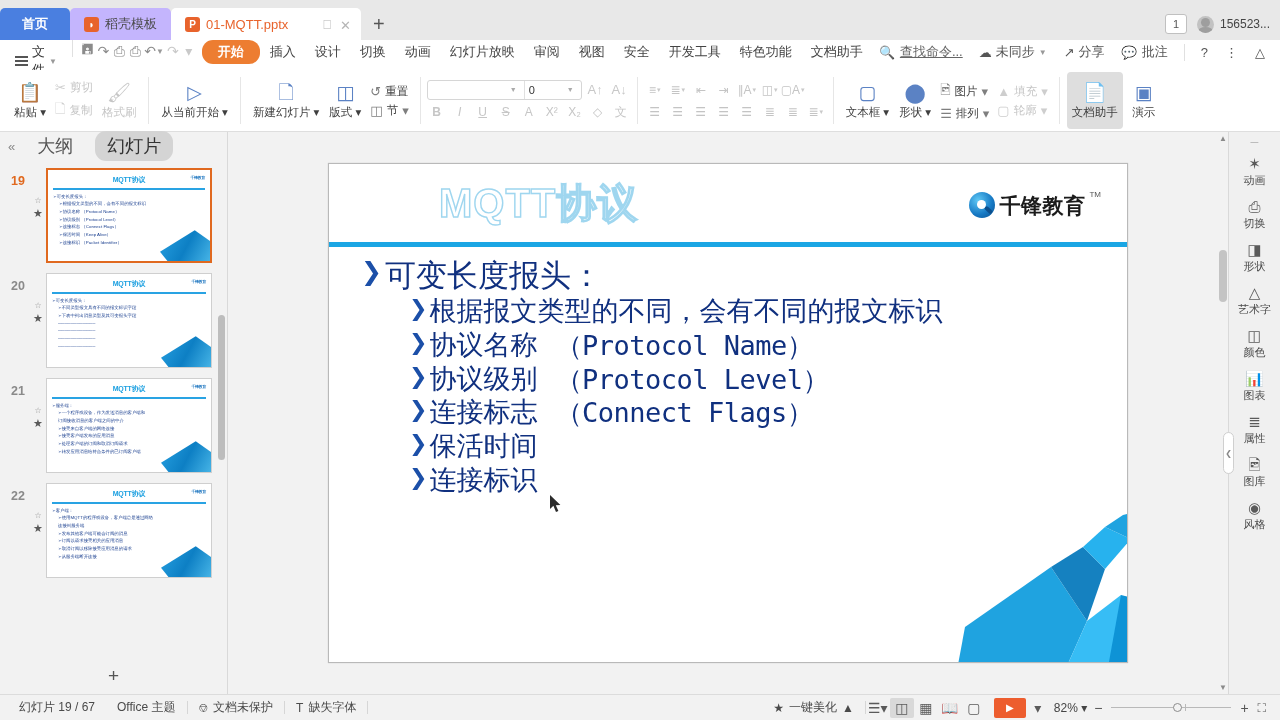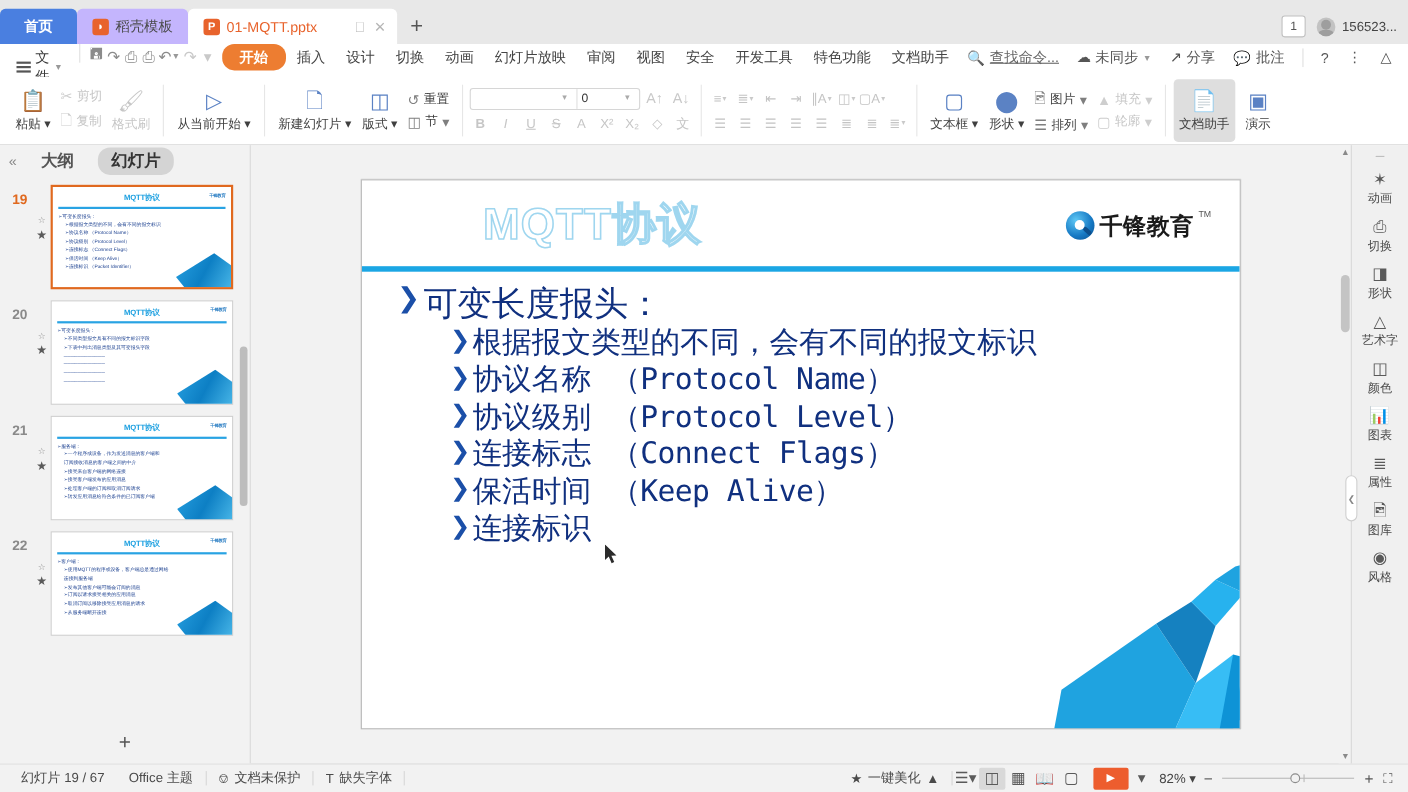--- a/index.html
+++ b/index.html
@@ -107,21 +107,21 @@
   .bigbtn.sel { background:#dedede; border-radius:4px; }
 
   
   .main { flex:1; display:flex; min-height:0; background:#f2f2f2; }
 
   
   .lpane { width:228px; flex:none; display:flex; flex-direction:column; background:#f2f2f2;
            border-right:1px solid #d9d9d9; position:relative; }
   .lhead { height:28px; display:flex; align-items:center; gap:10px; padding:0 8px; }
   .collapse { color:#888; font-size:13px; cursor:pointer; }
-  .lhtab { font-size:15px; color:#555; padding:3px 12px; border-radius:11px; cursor:pointer;font-weight:bold; }
+  .lhtab { font-size:18px; color:#555; padding:3px 12px; border-radius:11px; cursor:pointer; }
   .lhtab.act { background:#d4d4d4; color:#333; }
   .thumbs { flex:1; overflow:hidden; position:relative; padding-top:2px; }
   .thumbrow { display:flex; align-items:flex-start; padding:6px 10px 4px 4px; }
   .tnum { width:26px; text-align:right; padding-right:5px; font-size:12.5px;
           color:#8a8a8a; font-weight:bold; padding-top:6px; flex:none;}
   .thumbrow.sel .tnum { color:#e0691f; }
   .tmeta { width:16px; display:flex; flex-direction:column; align-items:center;
            gap:2px; padding-top:28px; flex:none; }
   .star { font-size:11px; color:#5a5a5a; }
   .anim { font-size:8px; color:#8e8e8e; }
@@ -613,21 +613,20 @@
           <div class="bl lvl2">
             <span class="arw">❯</span>
             <span>连接标志</span>
             <span class="gapl"></span>
             <span class="en">（Connect Flags）</span>
           </div>
           <div class="bl lvl2">
             <span class="arw">❯</span>
             <span>保活时间</span>
             <span class="gapl"></span>
-            <span class="en">（Keep Alive）</span>
           </div>
           <div class="bl lvl2">
             <span class="arw">❯</span>
             <span>连接标识</span>
             <span class="gapl"></span>
           </div>
         </div>
 
         <svg class="s-poly" viewBox="0 0 190 175">
           <polygon points="0,172 10,118 96,58 132,112 104,175" fill="#1fa3e0"></polygon>

